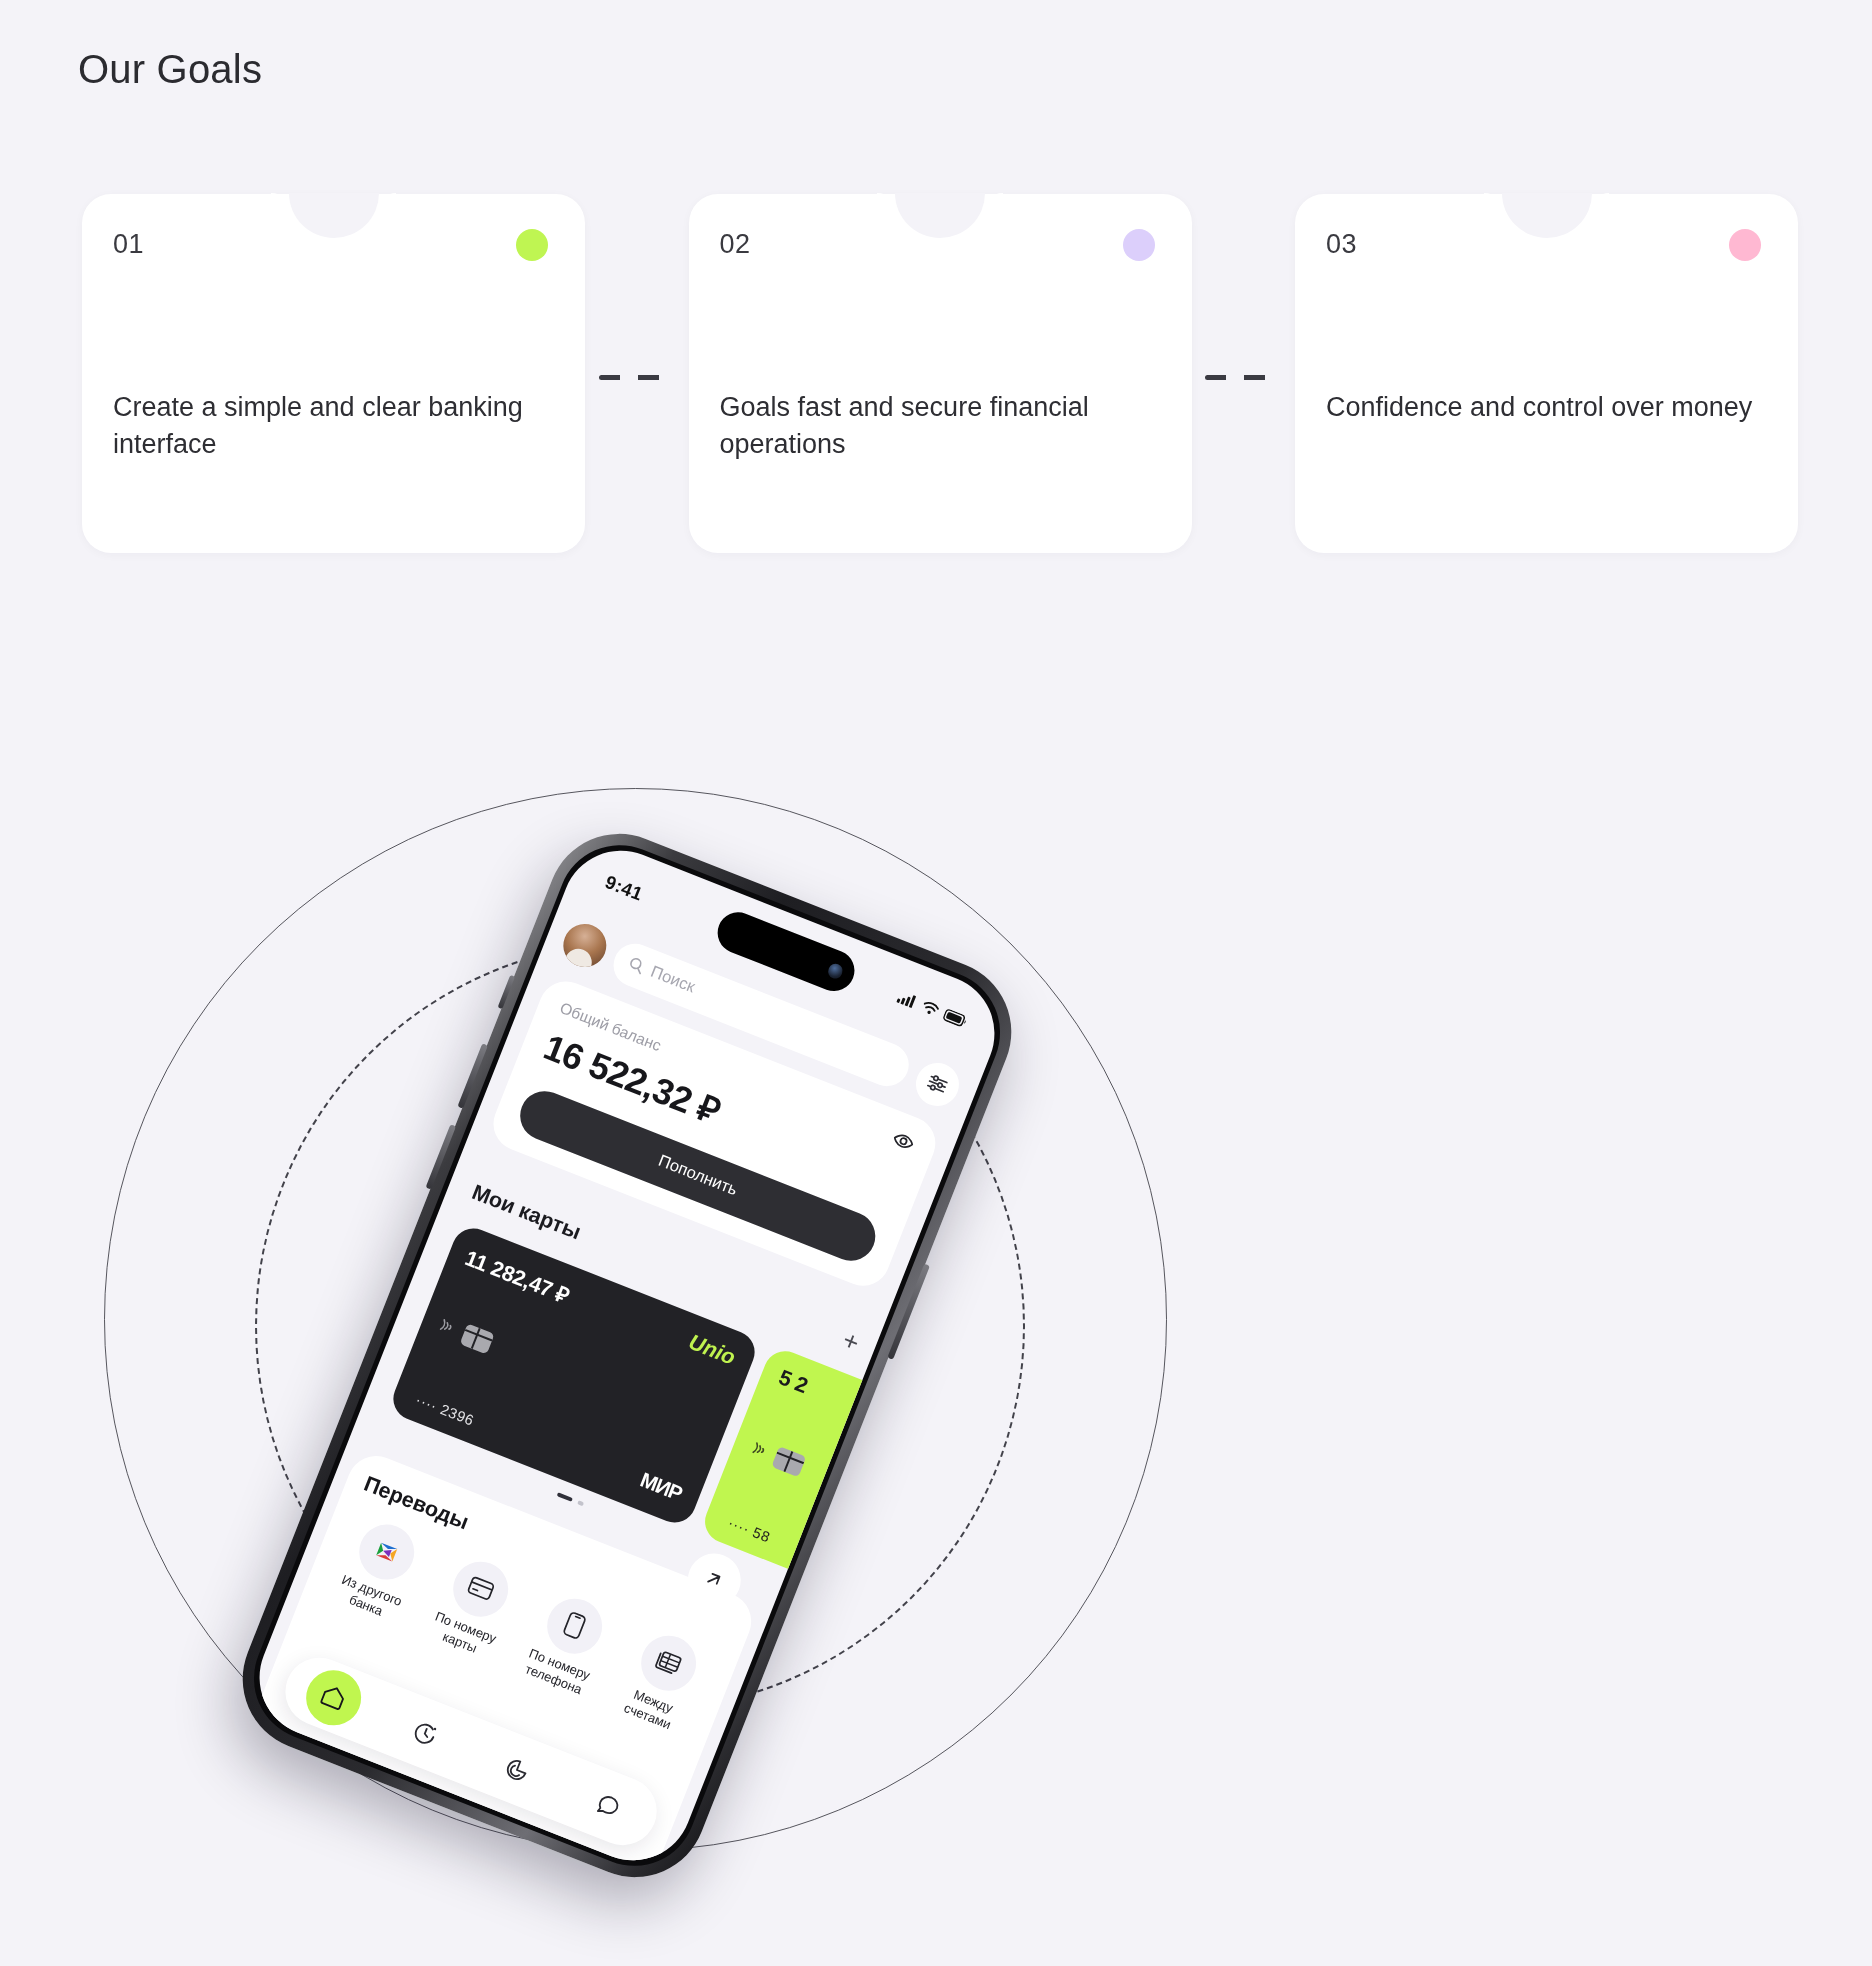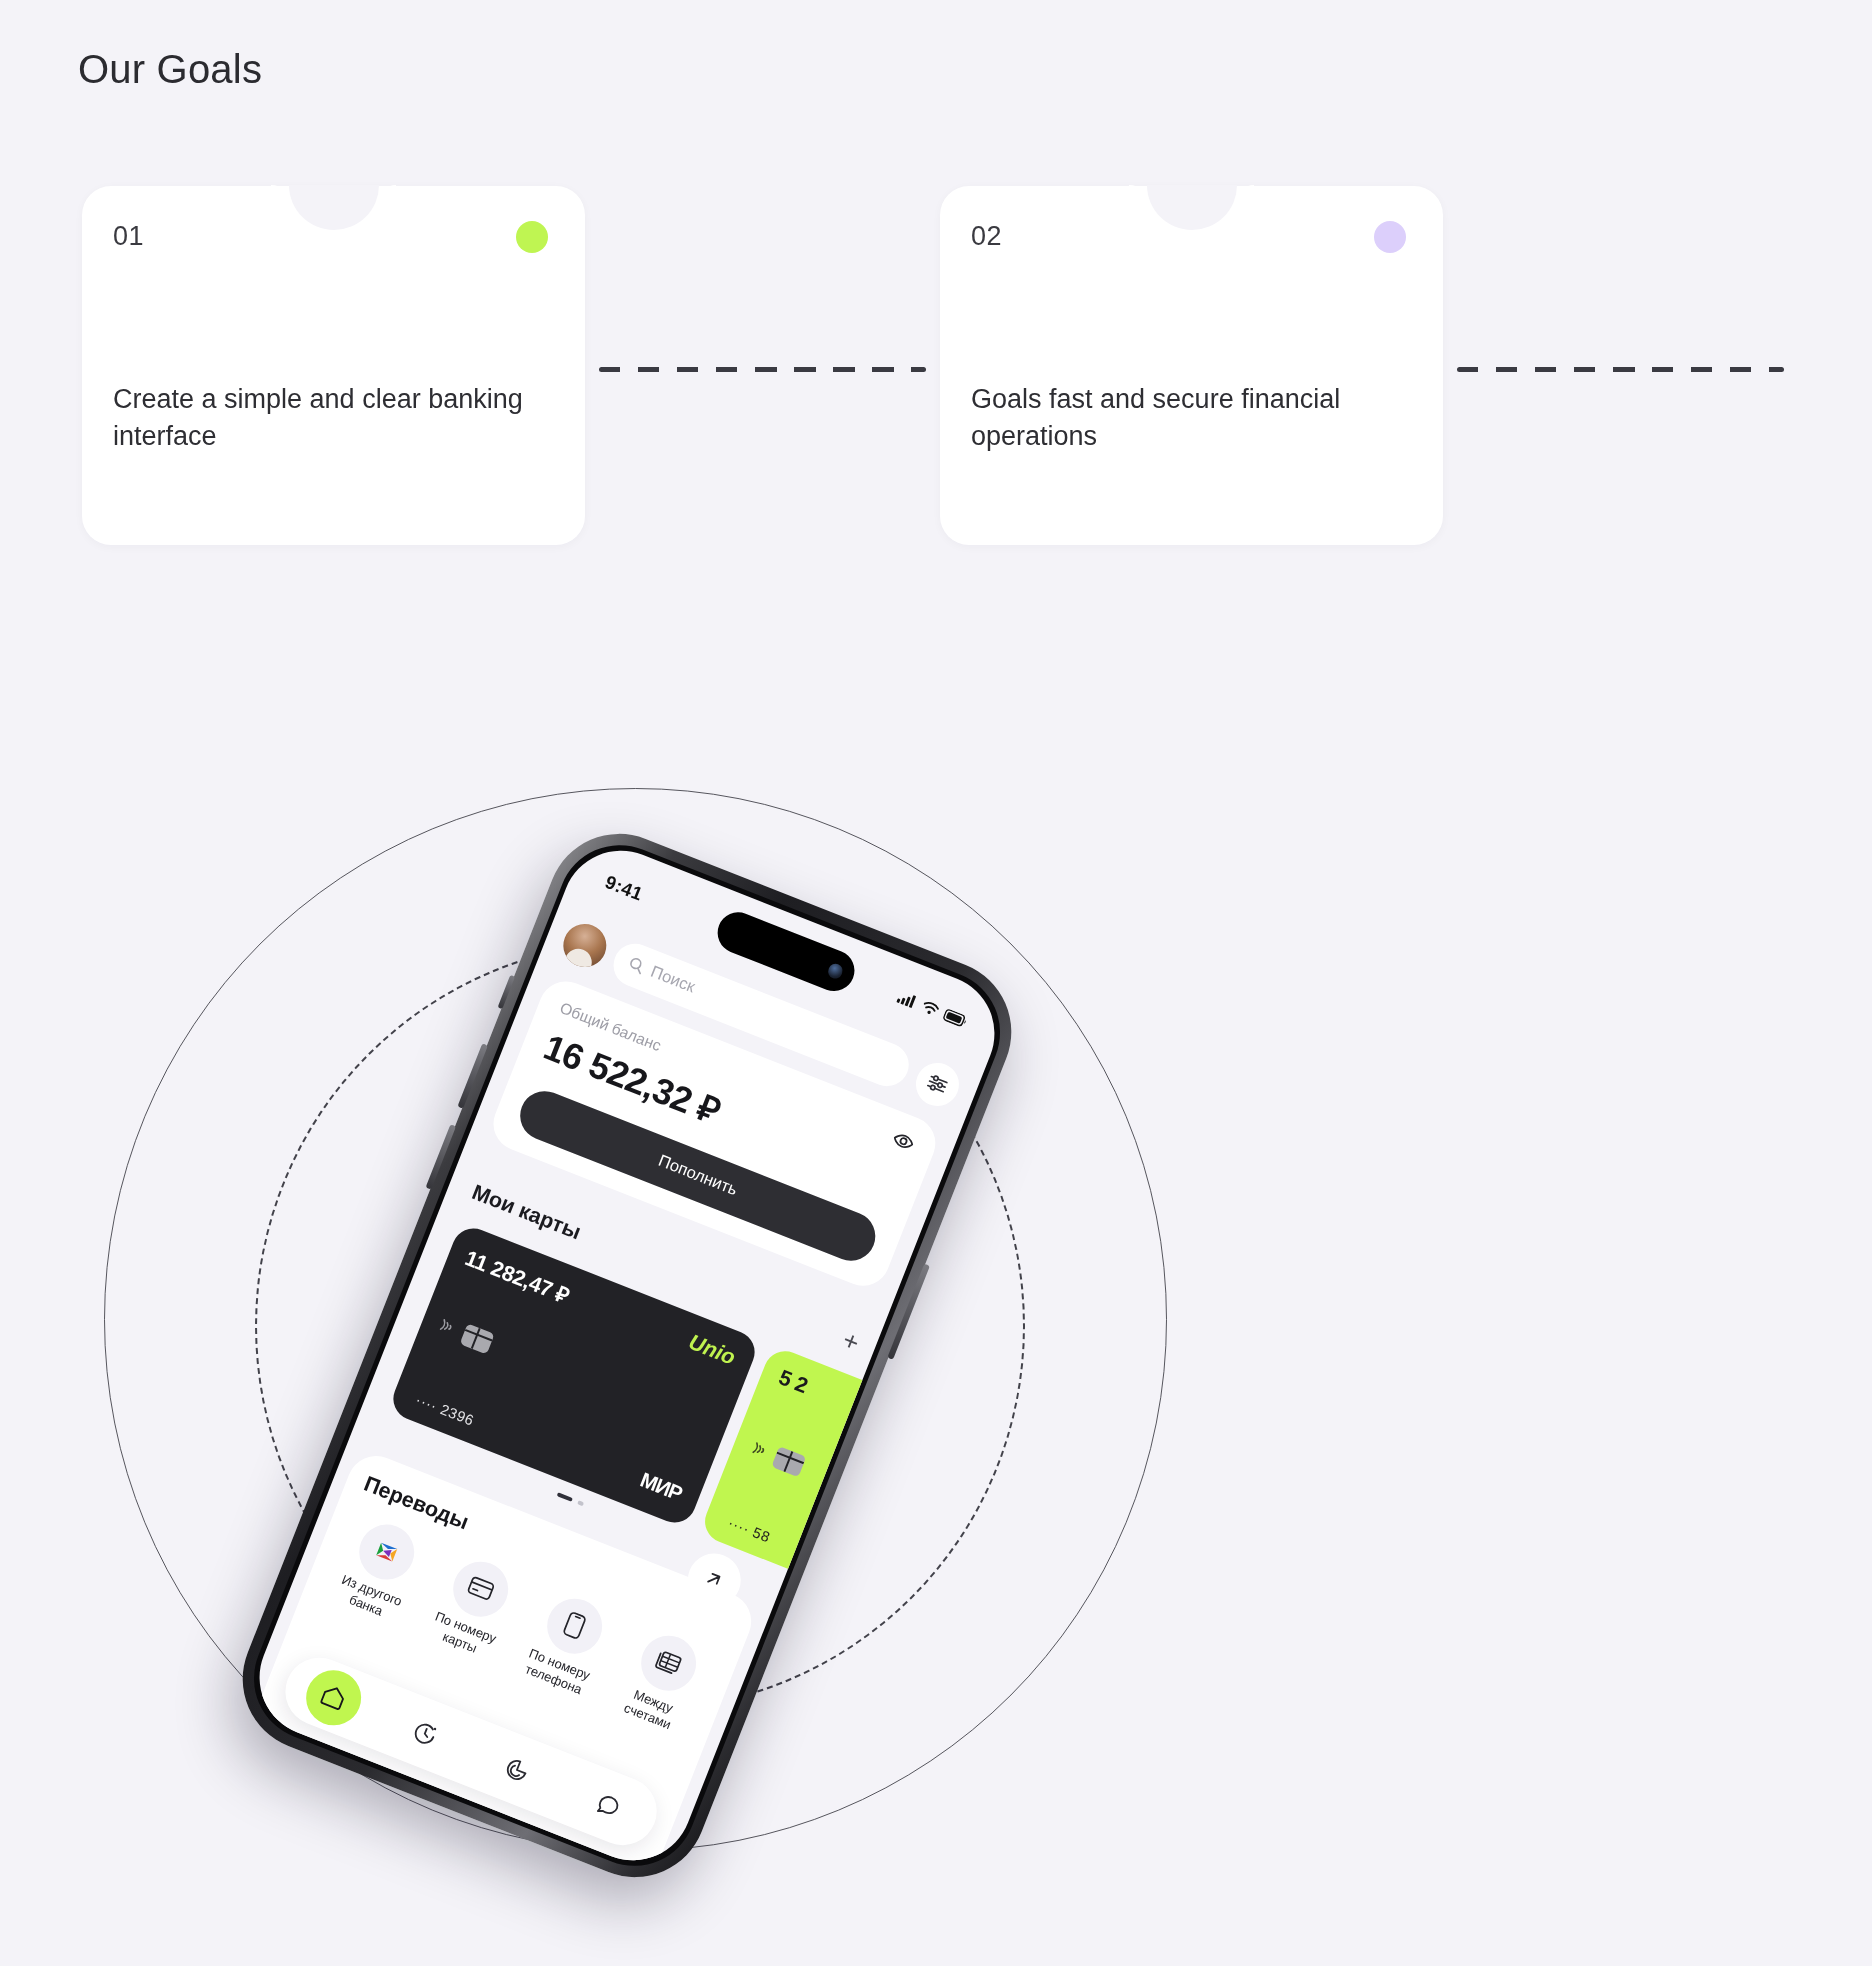--- a/index.html
+++ b/index.html
@@ -27,21 +27,21 @@
     font-size: 40px;
     font-weight: 400;
     color: #2b2b30;
     letter-spacing: 0.2px;
   }
 
   
   .goals-row {
     position: absolute;
     left: 82px;
-    top: 186px;
+    top: 194px;
     width: 1716px;
     height: 359px;
     display: flex;
     align-items: flex-start;
   }
 
   .goal-card {
     position: relative;
     width: 503px;
     height: 359px;
@@ -444,20 +444,26 @@
       <div class="notch"></div>
       <div class="goal-num">02</div>
       <div class="goal-dot" style="background:#dccffb"></div>
       <div class="goal-text">Goals fast and secure financial operations</div>
     </div>
 
     <div class="dash-gap">
       <div class="dash-line"></div>
     </div>
 
+    <div class="goal-card">
+      <div class="notch"></div>
+      <div class="goal-num">03</div>
+      <div class="goal-dot" style="background:#ffb8d2"></div>
+      <div class="goal-text">Confidence and control over money</div>
+    </div>
 
   </div>
 
   <div class="mockup">
     <div class="ring-outer"></div>
     <div class="ring-inner"></div>
 
     <div class="phone-wrap">
       <div class="phone-frame">
         <div class="btn-side btn-silent"></div>

